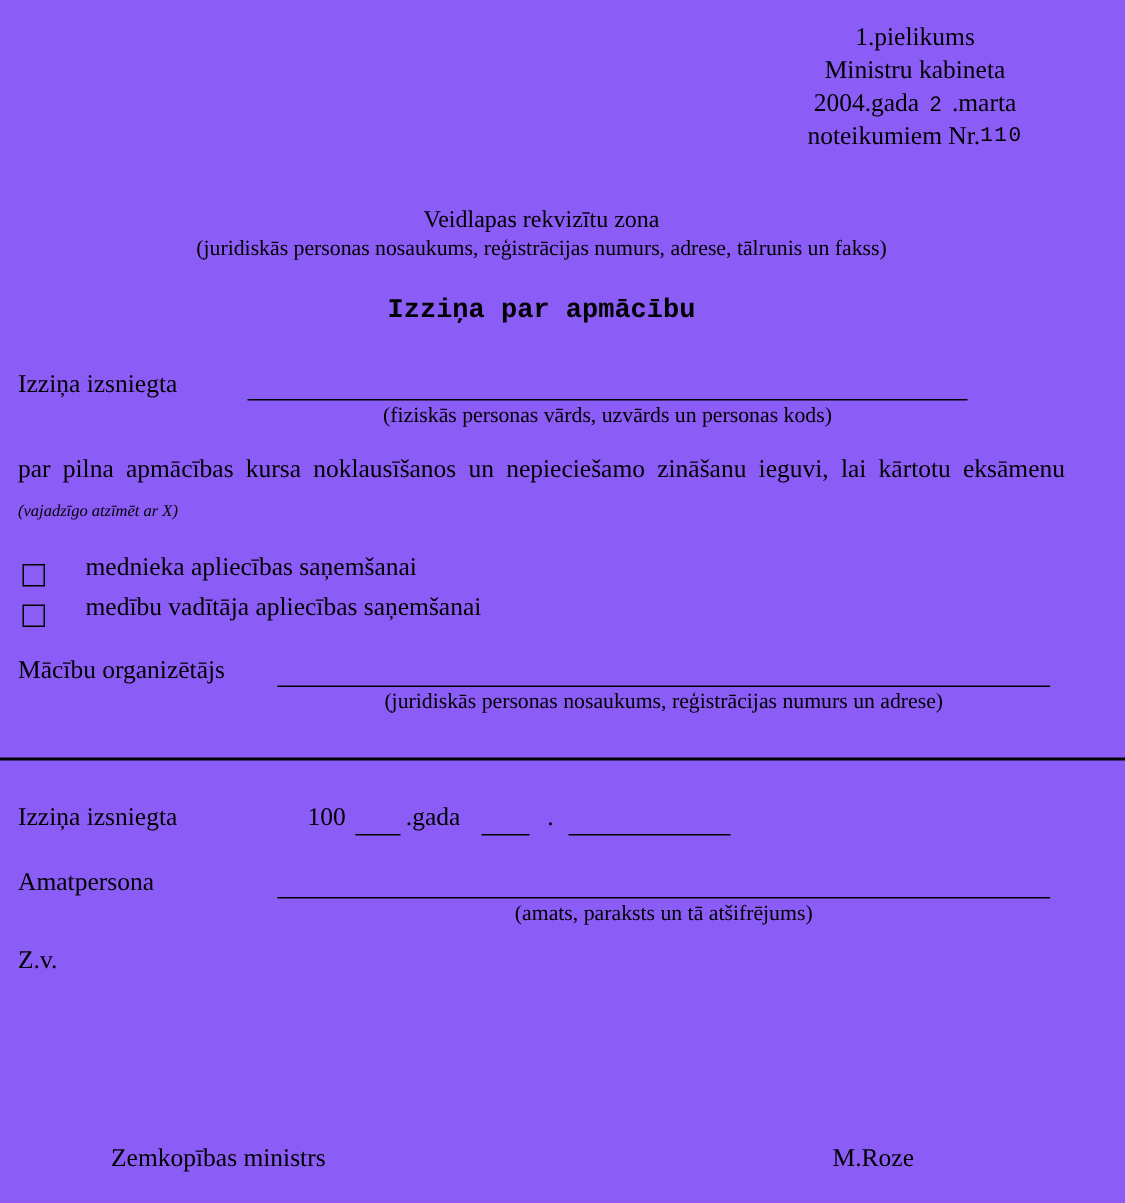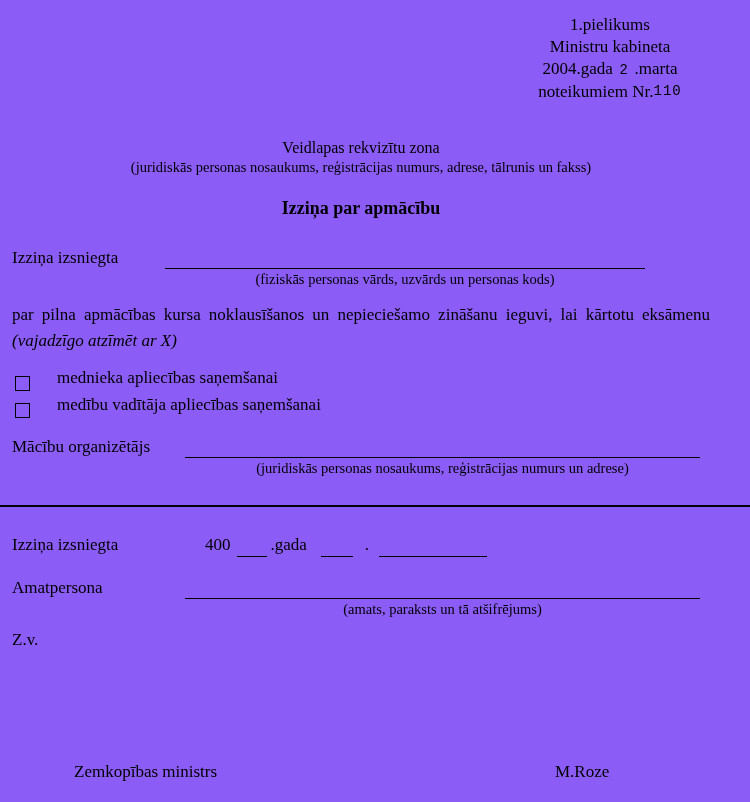--- a/index.html
+++ b/index.html
@@ -39,20 +39,21 @@
   
   .rekviziti { margin-top: 36px; text-align: center; }
   .rekviziti .rz-title { font-size: 16px; }
   .rekviziti .rz-sub { font-size: 14.5px; margin-top: 2px; }
 
   .doc-title {
     margin-top: 22px;
     text-align: center;
     font-weight: bold;
     font-size: 18px;
+    font-family: Liberation Mono, monospace;
   }
 
   
   .field-row { display: flex; align-items: flex-start; }
   .field-row .label { white-space: nowrap; line-height: 22px; }
   .lw { flex: 1; }
   .fill-line { height: 21px; border-bottom: 1px solid #000; }
   .hint {
     font-size: 14.5px;
     text-align: center;
@@ -62,21 +63,21 @@
 
   .row-issued { margin-top: 28px; }
   .row-issued .label { width: 153px; flex-shrink: 0; }
   .row-issued .lw { margin-right: 65px; }
 
   .body-par {
     margin-top: 14px;
     text-align: justify;
     line-height: 26px;
   }
-  .body-par .note { font-size: 17px; }
+  .body-par .note { font-size: 11px; }
 
   .options { margin-top: 10px; }
   .option-row { display: flex; align-items: flex-end; line-height: 27px; }
   .checkbox {
     display: inline-block;
     width: 13px;
     height: 13px;
     border: 1px solid #000;
     margin: 0 27px 0 3px;
     flex-shrink: 0;
@@ -164,21 +165,21 @@
     <div class="lw">
       <div class="fill-line"></div>
       <div class="hint">(juridiskās personas nosaukums, reģistrācijas numurs un adrese)</div>
     </div>
   </div>
 
   <hr class="divider">
 
   <div class="row-date">
     <span class="label">Izziņa izsniegta</span>
-    <span>400</span>
+    <span>100</span>
     <span class="blank blank-yy"></span>
     <span class="date-gada">.gada</span>
     <span class="blank blank-dd"></span>
     <span class="date-dot">.</span>
     <span class="blank blank-mm"></span>
   </div>
 
   <div class="field-row row-official">
     <span class="label">Amatpersona</span>
     <div class="lw">

